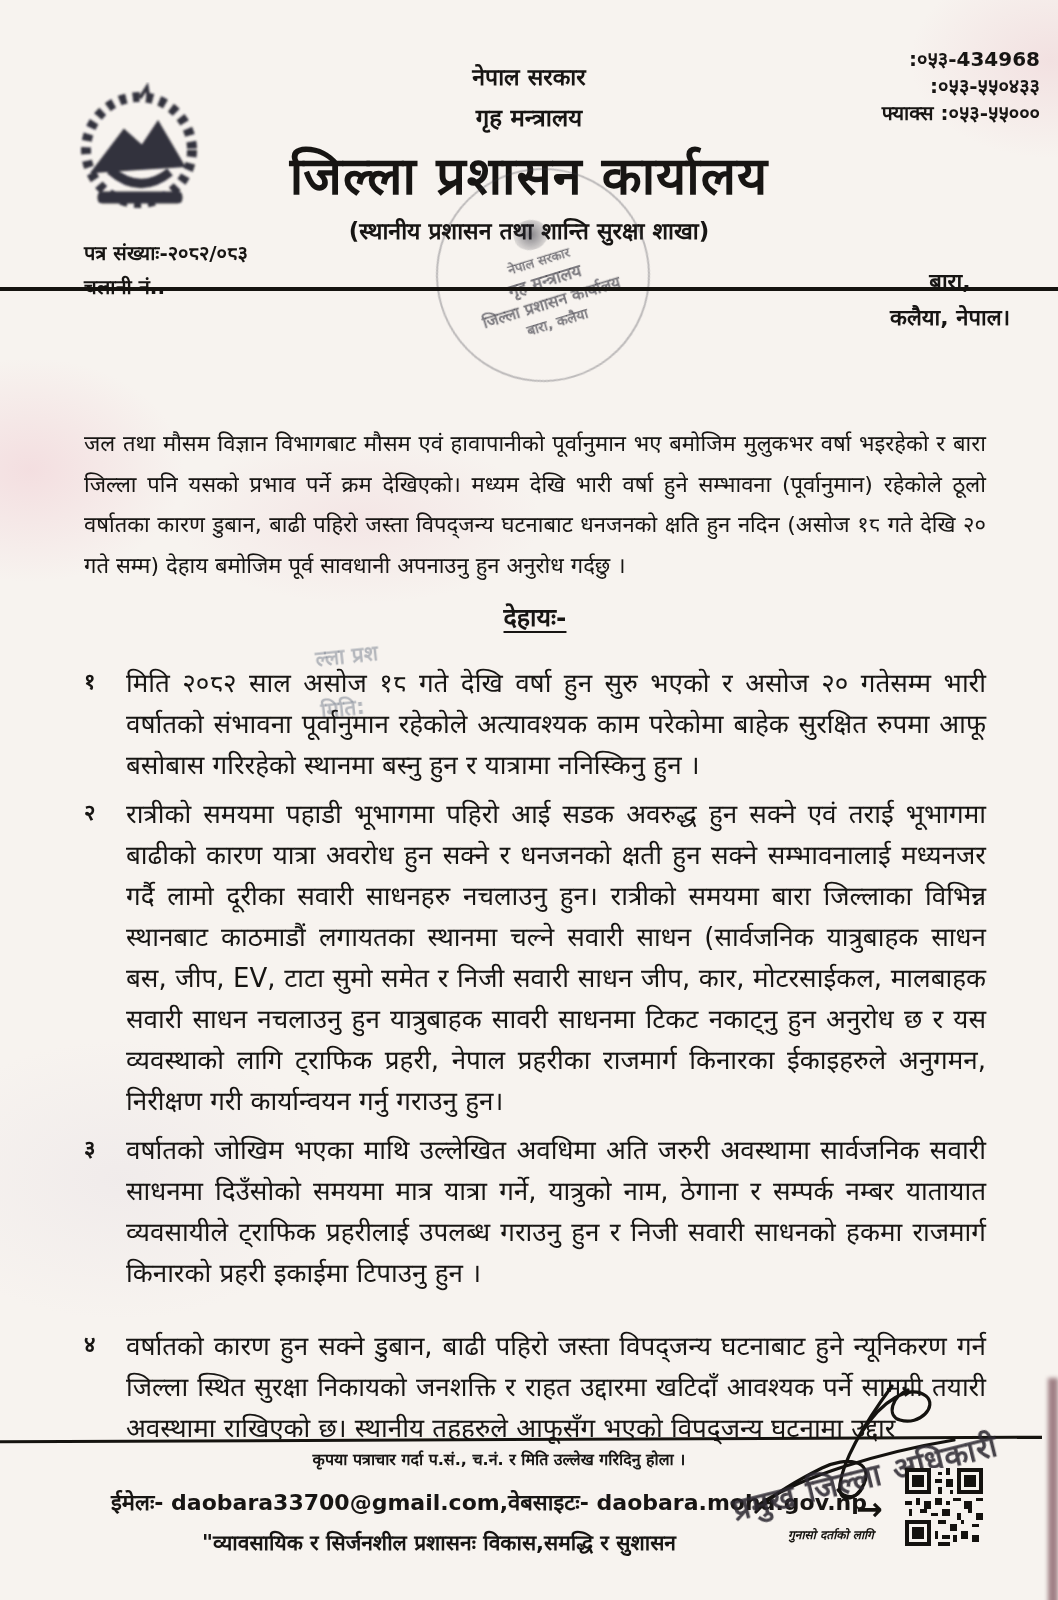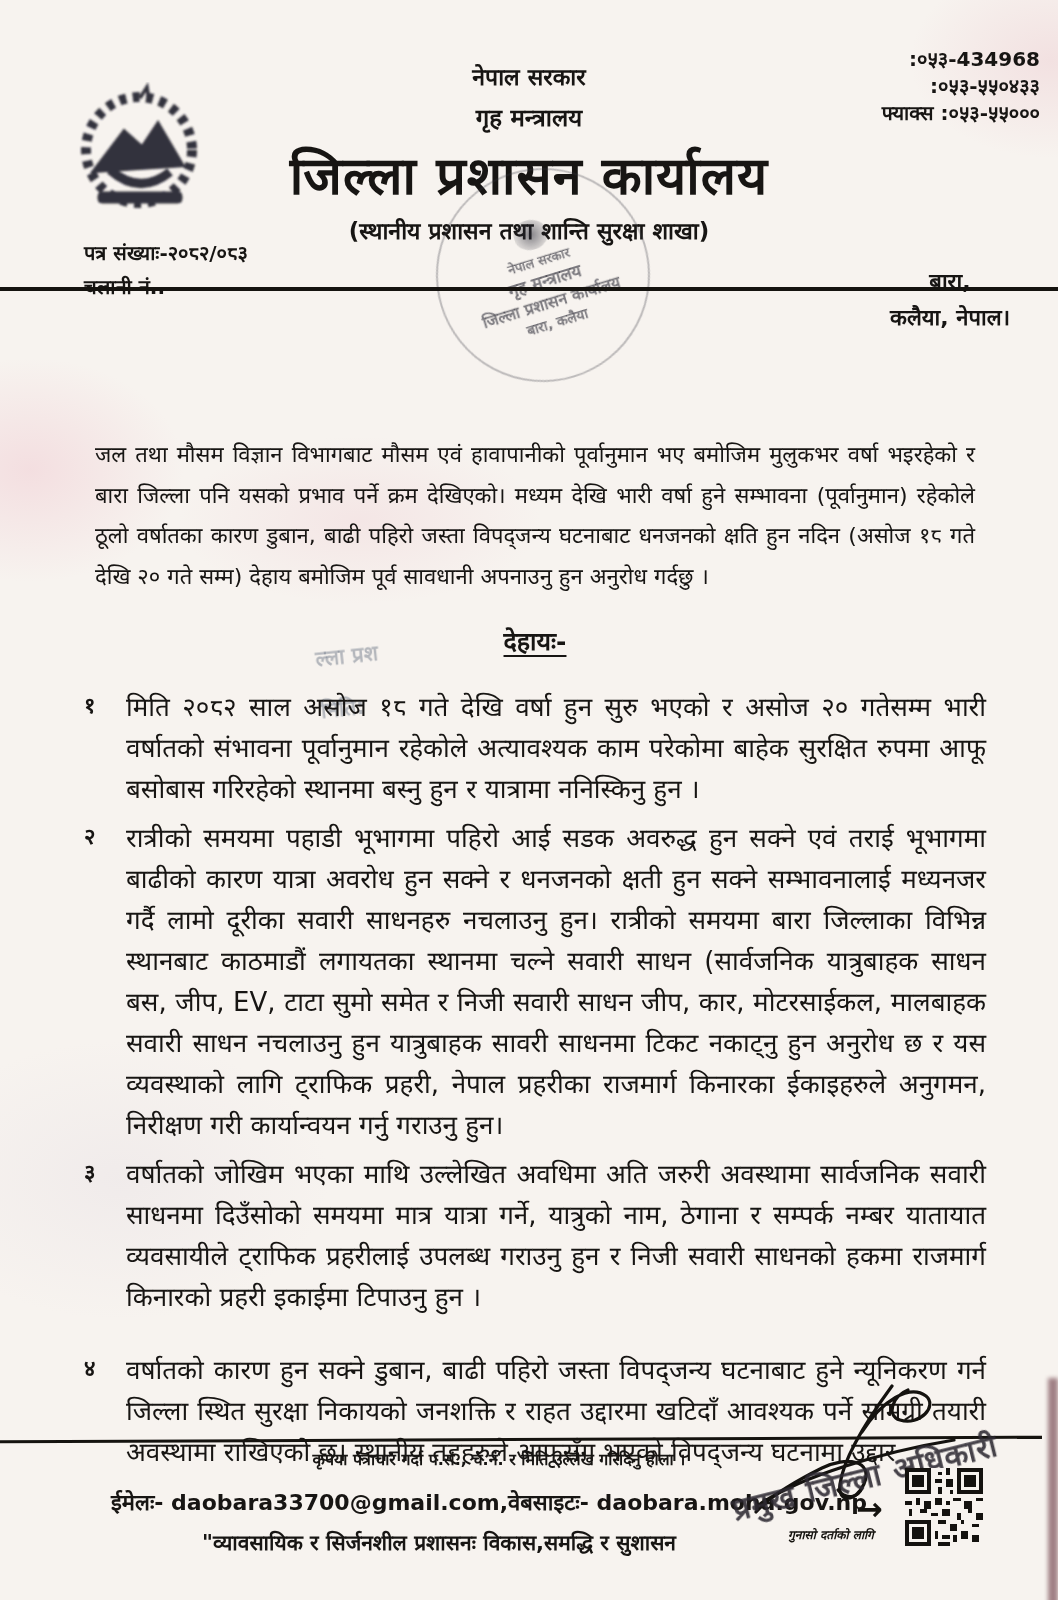--- a/index.html
+++ b/index.html
@@ -54,29 +54,29 @@
   
   .notice-box{
     position:absolute;top:310px;left:286px;width:428px;
     border:3px solid #15130f;
     padding:12px 14px 14px;
     text-align:center;font-weight:bold;font-size:26px;line-height:44px;
     background:rgba(255,255,255,.15);
   }
   
   .content{position:absolute;top:424px;left:84px;width:902px;}
-  .intro{font-size:22px;line-height:40.5px;text-align:justify;margin:11px;}
+  .intro{font-size:22px;line-height:40.5px;text-align:justify;margin:0;}
   .ghost-stamp{
     position:absolute;top:630px;left:318px;
     transform:rotate(-6deg);
     color:rgba(70,85,105,.38);font-weight:bold;font-size:21px;line-height:52px;
     filter:blur(.6px);pointer-events:none;
   }
   .list-heading{
-    margin:26px 0 0 0;text-align:center;font-size:25px;font-weight:bold;
+    margin:13px 0 0 0;text-align:center;font-size:25px;font-weight:bold;
   }
   .list-heading span{text-decoration:underline;text-underline-offset:5px;}
   .req-list{margin-top:30px;}
   .req-item{display:flex;gap:16px;margin-bottom:8px;}
   .req-item .num{width:26px;flex:0 0 26px;font-size:22px;font-weight:bold;padding-top:2px;}
   .req-item .txt{flex:1;font-size:26px;line-height:41px;text-align:justify;}
   .req-item.spaced{margin-top:32px;}
   
   .footer-line{position:absolute;top:1438px;left:0;width:1042px;height:3px;background:#15130f;transform:rotate(-.25deg);}
   .footer-note{position:absolute;top:1448px;left:0;right:60px;text-align:center;font-size:16px;font-weight:bold;}

